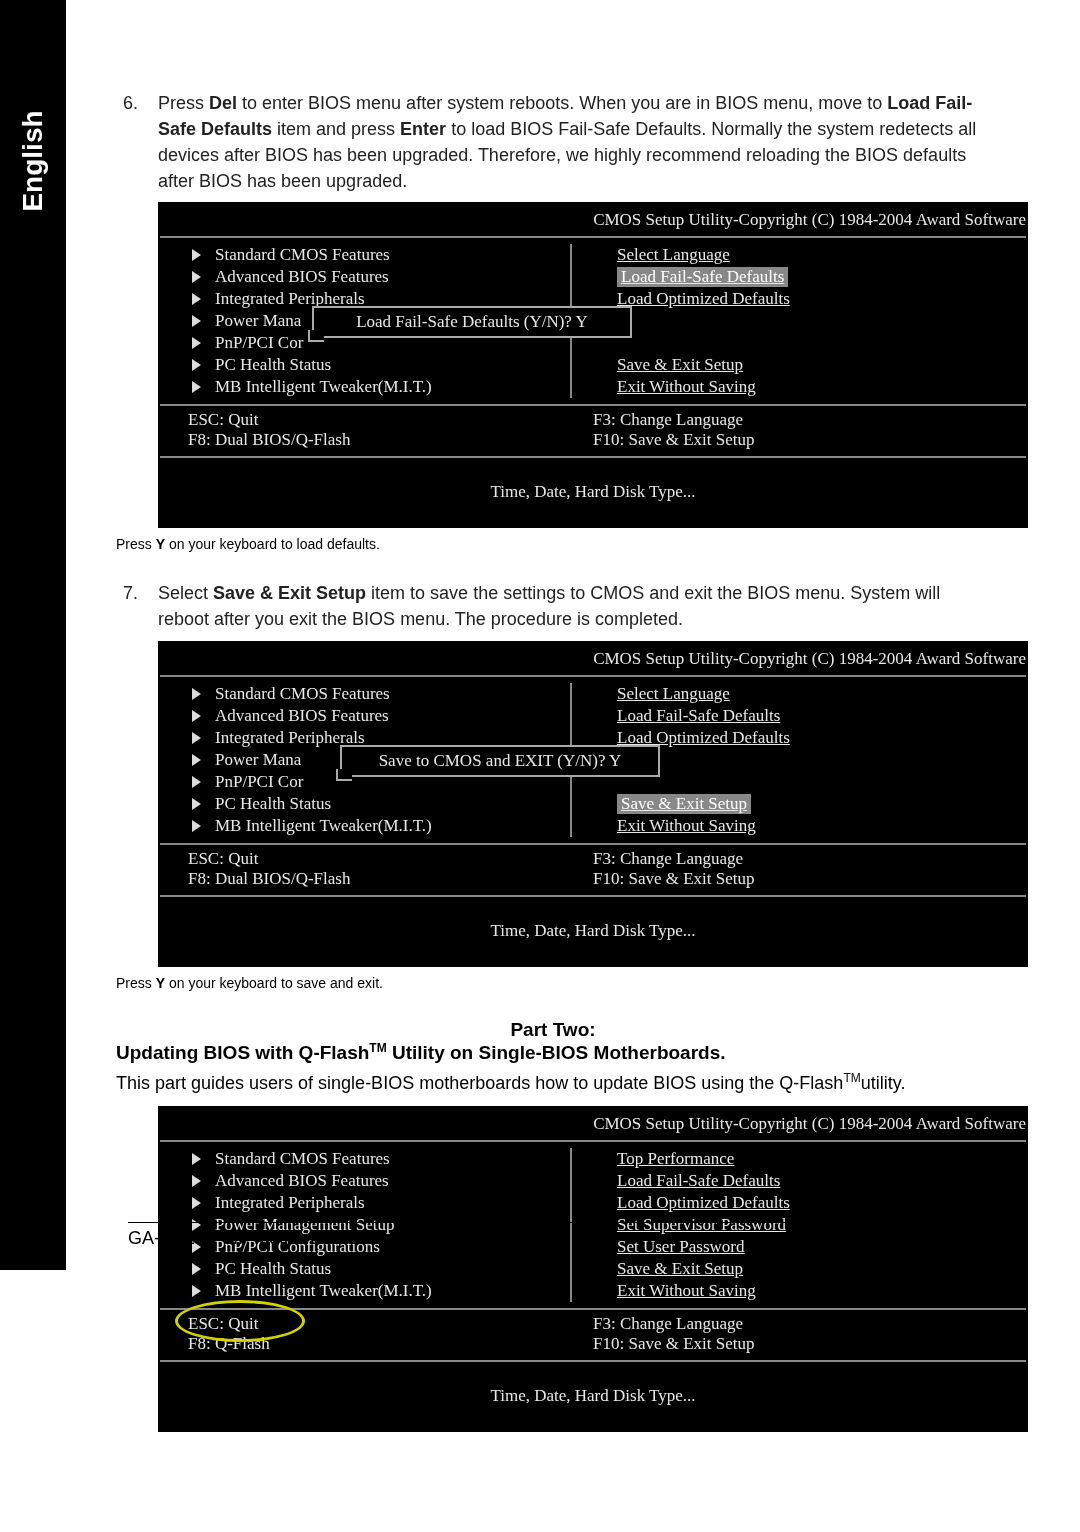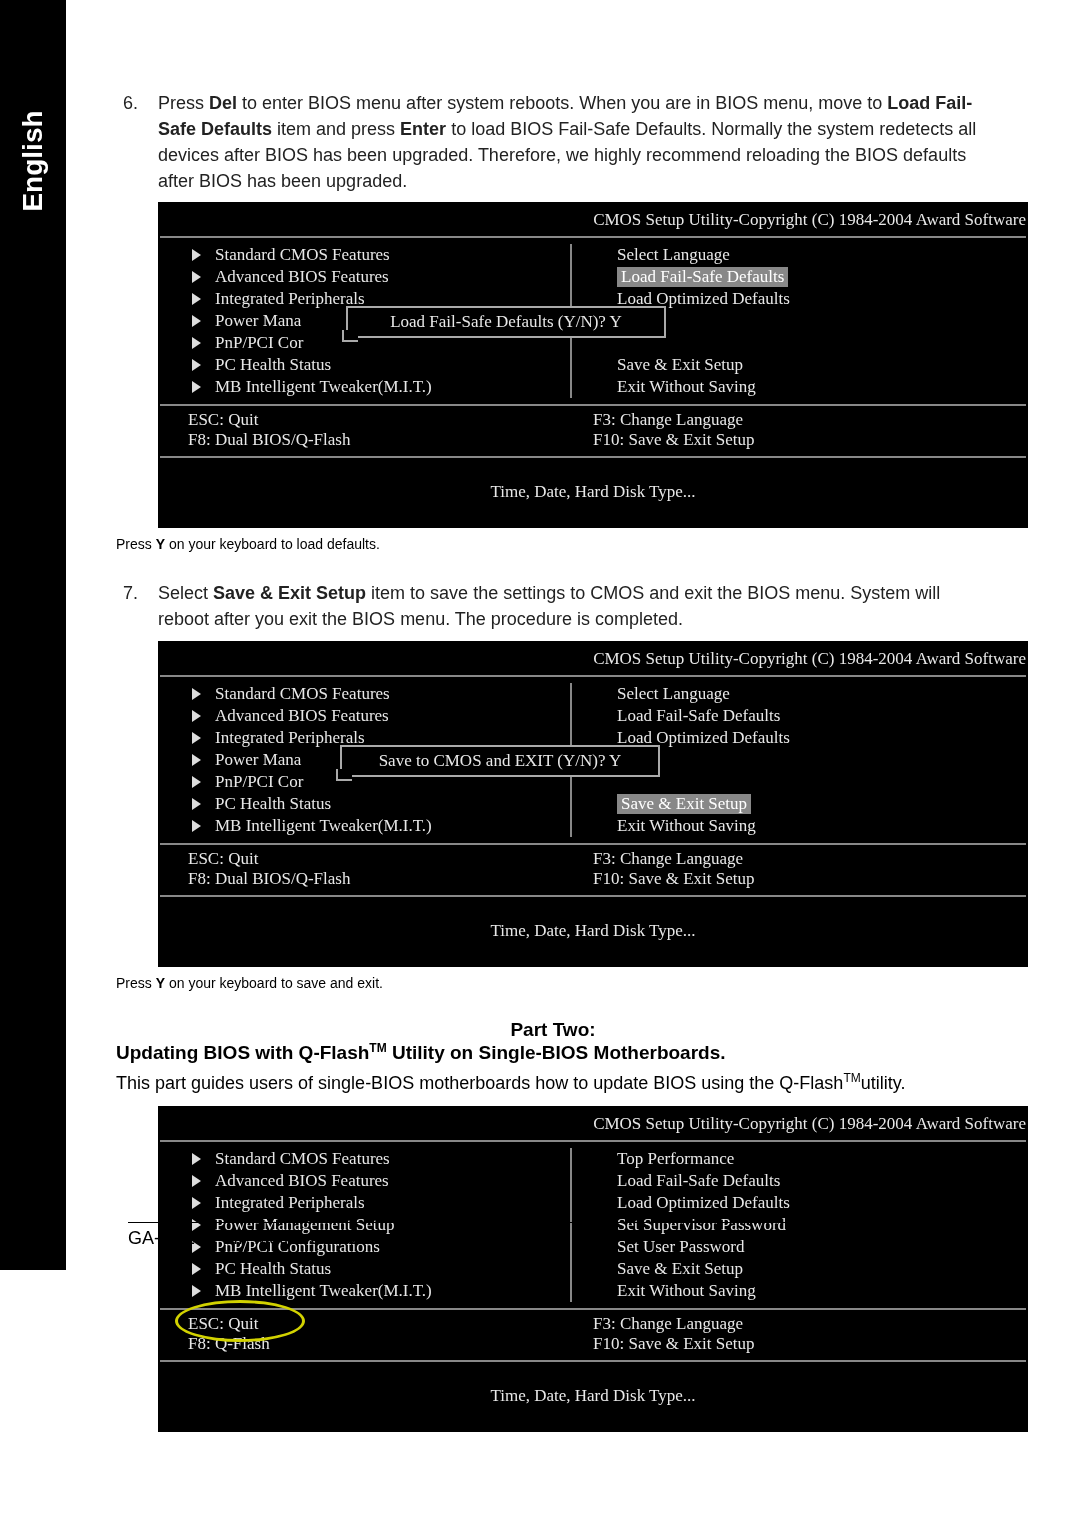--- a/index.html
+++ b/index.html
@@ -68,20 +68,21 @@
     text-align: right;
   }
   .bios-col-left {
     width: 400px;
     border-right: 2px solid #888;
     padding-right: 10px;
   }
   .bios-col-right {
     width: 360px;
     padding-left: 45px;
+    text-decoration: underline;
   }
   .bios-row {
     display: flex;
     align-items: center;
     gap: 14px;
     padding: 1px 0 1px 20px;
     position: relative;
   }
   .tri {
     width: 0; height: 0;
@@ -101,21 +102,21 @@
     padding: 4px 28px 6px 28px;
   }
   .bios-help > div { flex: 1; }
   .bios-footer {
     text-align: center;
     padding: 24px 0;
     border-top: 2px solid #888;
   }
   .dialog {
     position: absolute;
-    left: 186px;
+    left: 152px;
     top: 68px;
     z-index: 10;
     background: #000;
     border: 2px solid #aaa;
     padding: 4px 16px;
     min-width: 320px;
     text-align: center;
     font-size: 17px;
   }
   .dialog::before {

